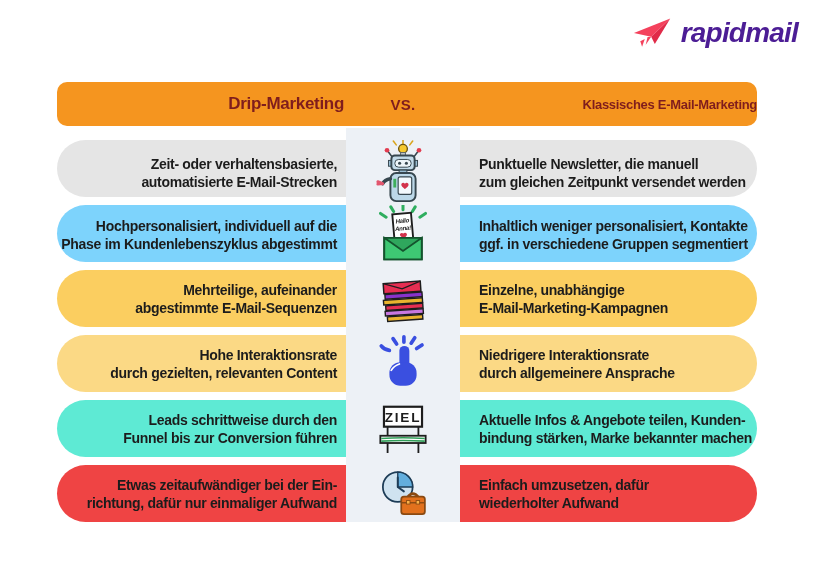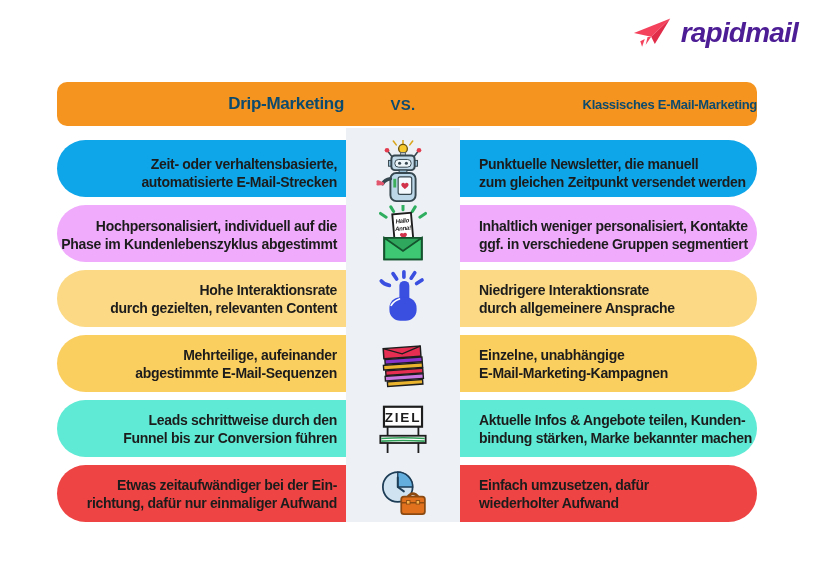--- a/index.html
+++ b/index.html
@@ -61,31 +61,31 @@
         <polygon points="20,22 41,2 24,30" fill="#E02B49"></polygon>
         <polygon points="16,22.5 20,22 14,31" fill="#F4415C"></polygon>
         <polygon points="8,27 13,24.5 10,33" fill="#F4415C"></polygon>
       </svg>
     </span>
     <span class="wordmark" style="color: #4c1d95;">rapidmail</span>
   </div>
 
   <div class="content">
 
-    <div class="header-bar grid3" style="background: rgb(245, 149, 31); color: #0c4a6e;">
+    <div class="header-bar grid3" style="background: rgb(245, 149, 31); color: #7f1d1d;">
       <div class="h-left">Drip-Marketing</div>
       <div class="h-vs">VS.</div>
       <div class="h-right">Klassisches E-Mail-Marketing</div>
     </div>
 
     <div class="strip" style="background: rgb(237, 241, 246);"></div>
 
     <div class="rows">
 
-      <div class="row grid3" style="background: #0ea5e9;">
+      <div class="row grid3" style="background: #e5e5e5;">
         <div class="cell cell-left">
           <span>Zeit- oder verhaltensbasierte,</span>
           <span>automatisierte E-Mail-Strecken</span>
         </div>
         <div class="cell cell-center">
           <svg width="62" height="66" viewBox="0 0 64 68">
             <path d="M25 5 L22 1 M32 4 V0 M39 5 L42 1" stroke="#d9a51b" stroke-width="1.6" stroke-linecap="round" fill="none"></path>
             <circle cx="32" cy="9" r="4.5" fill="#f6c92e" stroke="#6b5410" stroke-width="1.4"></circle>
             <rect x="29.5" y="13" width="5" height="3" fill="#cfd6da" stroke="#55636b" stroke-width="1"></rect>
             <path d="M22 19 L16 11 M42 19 L48 11" stroke="#37474f" stroke-width="1.6" fill="none"></path>
@@ -105,60 +105,41 @@
             <path d="M19 40 Q13 41 11 45" stroke="#37474f" stroke-width="3.6" fill="none" stroke-linecap="round"></path>
             <path d="M11 45 l-5-2 m5 2 l-5 0.5" stroke="#e2566e" stroke-width="3" stroke-linecap="round"></path>
           </svg>
         </div>
         <div class="cell cell-right">
           <span>Punktuelle Newsletter, die manuell</span>
           <span>zum gleichen Zeitpunkt versendet werden</span>
         </div>
       </div>
 
-      <div class="row grid3" style="background: #f0abfc;">
+      <div class="row grid3" style="background: #7dd3fc;">
         <div class="cell cell-left">
           <span>Hochpersonalisiert, individuell auf die</span>
           <span>Phase im Kundenlebenszyklus abgestimmt</span>
         </div>
         <div class="cell cell-center">
           <svg width="60" height="60" viewBox="0 0 64 64">
             <path d="M14 13 l-6-4 M22 7 l-3-5 M32 5 V0 M42 7 l3-5 M50 13 l6-4" stroke="#2fae5f" stroke-width="3.2" stroke-linecap="round" fill="none"></path>
             <g transform="rotate(-5 32 26)">
               <rect x="22" y="9" width="20" height="28" fill="#ffffff" stroke="#1d1d1d" stroke-width="2"></rect>
               <text x="32" y="19" text-anchor="middle" font-size="6.5" font-style="italic" font-weight="bold" fill="#1d1d1d">Hallo</text>
               <text x="32" y="27" text-anchor="middle" font-size="6.5" font-style="italic" font-weight="bold" fill="#1d1d1d">Anna!</text>
               <path d="M32 30.5 c-1.6-1.8-4.4-0.4-3.6 1.8 c0.6 1.7 3.6 3.5 3.6 3.5 s3-1.8 3.6-3.5 c0.8-2.2-2-3.6-3.6-1.8 Z" fill="#d2334c"></path>
             </g>
             <polygon points="12,35 52,35 52,58 12,58" fill="#2fa75d" stroke="#14532d" stroke-width="2"></polygon>
             <polygon points="12,35 32,49 52,35 52,58 12,58" fill="#3ec873" stroke="#14532d" stroke-width="2"></polygon>
           </svg>
         </div>
         <div class="cell cell-right">
           <span>Inhaltlich weniger personalisiert, Kontakte</span>
           <span>ggf. in verschiedene Gruppen segmentiert</span>
-        </div>
-      </div>
-
-      <div class="row grid3" style="background: rgb(251, 217, 133);">
-        <div class="cell cell-left">
-          <span>Hohe Interaktionsrate</span>
-          <span>durch gezielten, relevanten Content</span>
-        </div>
-        <div class="cell cell-center">
-          <svg width="58" height="58" viewBox="0 0 64 64">
-            <path d="M33 8 V2 M25 10 l-4-6 M41 9 l4-6 M17 17 q-6-1-9-5 M47 15 l6-4" stroke="#3a4fe0" stroke-width="4" stroke-linecap="round" fill="none"></path>
-            <rect x="28" y="12" width="11" height="30" rx="5.5" fill="#3a4fe0"></rect>
-            <rect x="17" y="30" width="30" height="26" rx="12" fill="#3a4fe0"></rect>
-            <path d="M28 32 q-6 2 -9 7" stroke="#ffffff" stroke-width="2" fill="none" stroke-linecap="round"></path>
-          </svg>
-        </div>
-        <div class="cell cell-right">
-          <span>Niedrigere Interaktionsrate</span>
-          <span>durch allgemeinere Ansprache</span>
         </div>
       </div>
 
       <div class="row grid3" style="background: rgb(251, 206, 96);">
         <div class="cell cell-center" style="grid-column:2">
           <svg width="60" height="52" viewBox="0 0 64 56">
             <g transform="rotate(-4 32 30)">
               <rect x="12" y="10" width="40" height="11" fill="#e62e52" stroke="#1d1d1d" stroke-width="1.6"></rect>
               <path d="M12 10 L32 17 L52 10" fill="none" stroke="#1d1d1d" stroke-width="1.4"></path>
               <rect x="13" y="22" width="40" height="5" fill="#8833cc" stroke="#1d1d1d" stroke-width="1.5"></rect>
@@ -172,20 +153,39 @@
         <div class="cell cell-left" style="grid-column:1;grid-row:1">
           <span>Mehrteilige, aufeinander</span>
           <span>abgestimmte E-Mail-Sequenzen</span>
         </div>
         <div class="cell cell-right" style="grid-column:3;grid-row:1">
           <span>Einzelne, unabhängige</span>
           <span>E-Mail-Marketing-Kampagnen</span>
         </div>
       </div>
 
+      <div class="row grid3" style="background: rgb(251, 217, 133);">
+        <div class="cell cell-left">
+          <span>Hohe Interaktionsrate</span>
+          <span>durch gezielten, relevanten Content</span>
+        </div>
+        <div class="cell cell-center">
+          <svg width="58" height="58" viewBox="0 0 64 64">
+            <path d="M33 8 V2 M25 10 l-4-6 M41 9 l4-6 M17 17 q-6-1-9-5 M47 15 l6-4" stroke="#3a4fe0" stroke-width="4" stroke-linecap="round" fill="none"></path>
+            <rect x="28" y="12" width="11" height="30" rx="5.5" fill="#3a4fe0"></rect>
+            <rect x="17" y="30" width="30" height="26" rx="12" fill="#3a4fe0"></rect>
+            <path d="M28 32 q-6 2 -9 7" stroke="#ffffff" stroke-width="2" fill="none" stroke-linecap="round"></path>
+          </svg>
+        </div>
+        <div class="cell cell-right">
+          <span>Niedrigere Interaktionsrate</span>
+          <span>durch allgemeinere Ansprache</span>
+        </div>
+      </div>
+
       <div class="row grid3" style="background: #5eead4;">
         <div class="cell cell-left">
           <span>Leads schrittweise durch den</span>
           <span>Funnel bis zur Conversion führen</span>
         </div>
         <div class="cell cell-center">
           <svg width="58" height="55" viewBox="0 0 64 60">
             <rect x="11" y="6" width="42" height="22" fill="#ffffff" stroke="#1d1d1d" stroke-width="2.4"></rect>
             <text x="32" y="23" text-anchor="middle" font-size="15" font-weight="bold" letter-spacing="2" fill="#1d1d1d">ZIEL</text>
             <path d="M15 28 V57 M49 28 V57" stroke="#1d1d1d" stroke-width="2" fill="none"></path>

